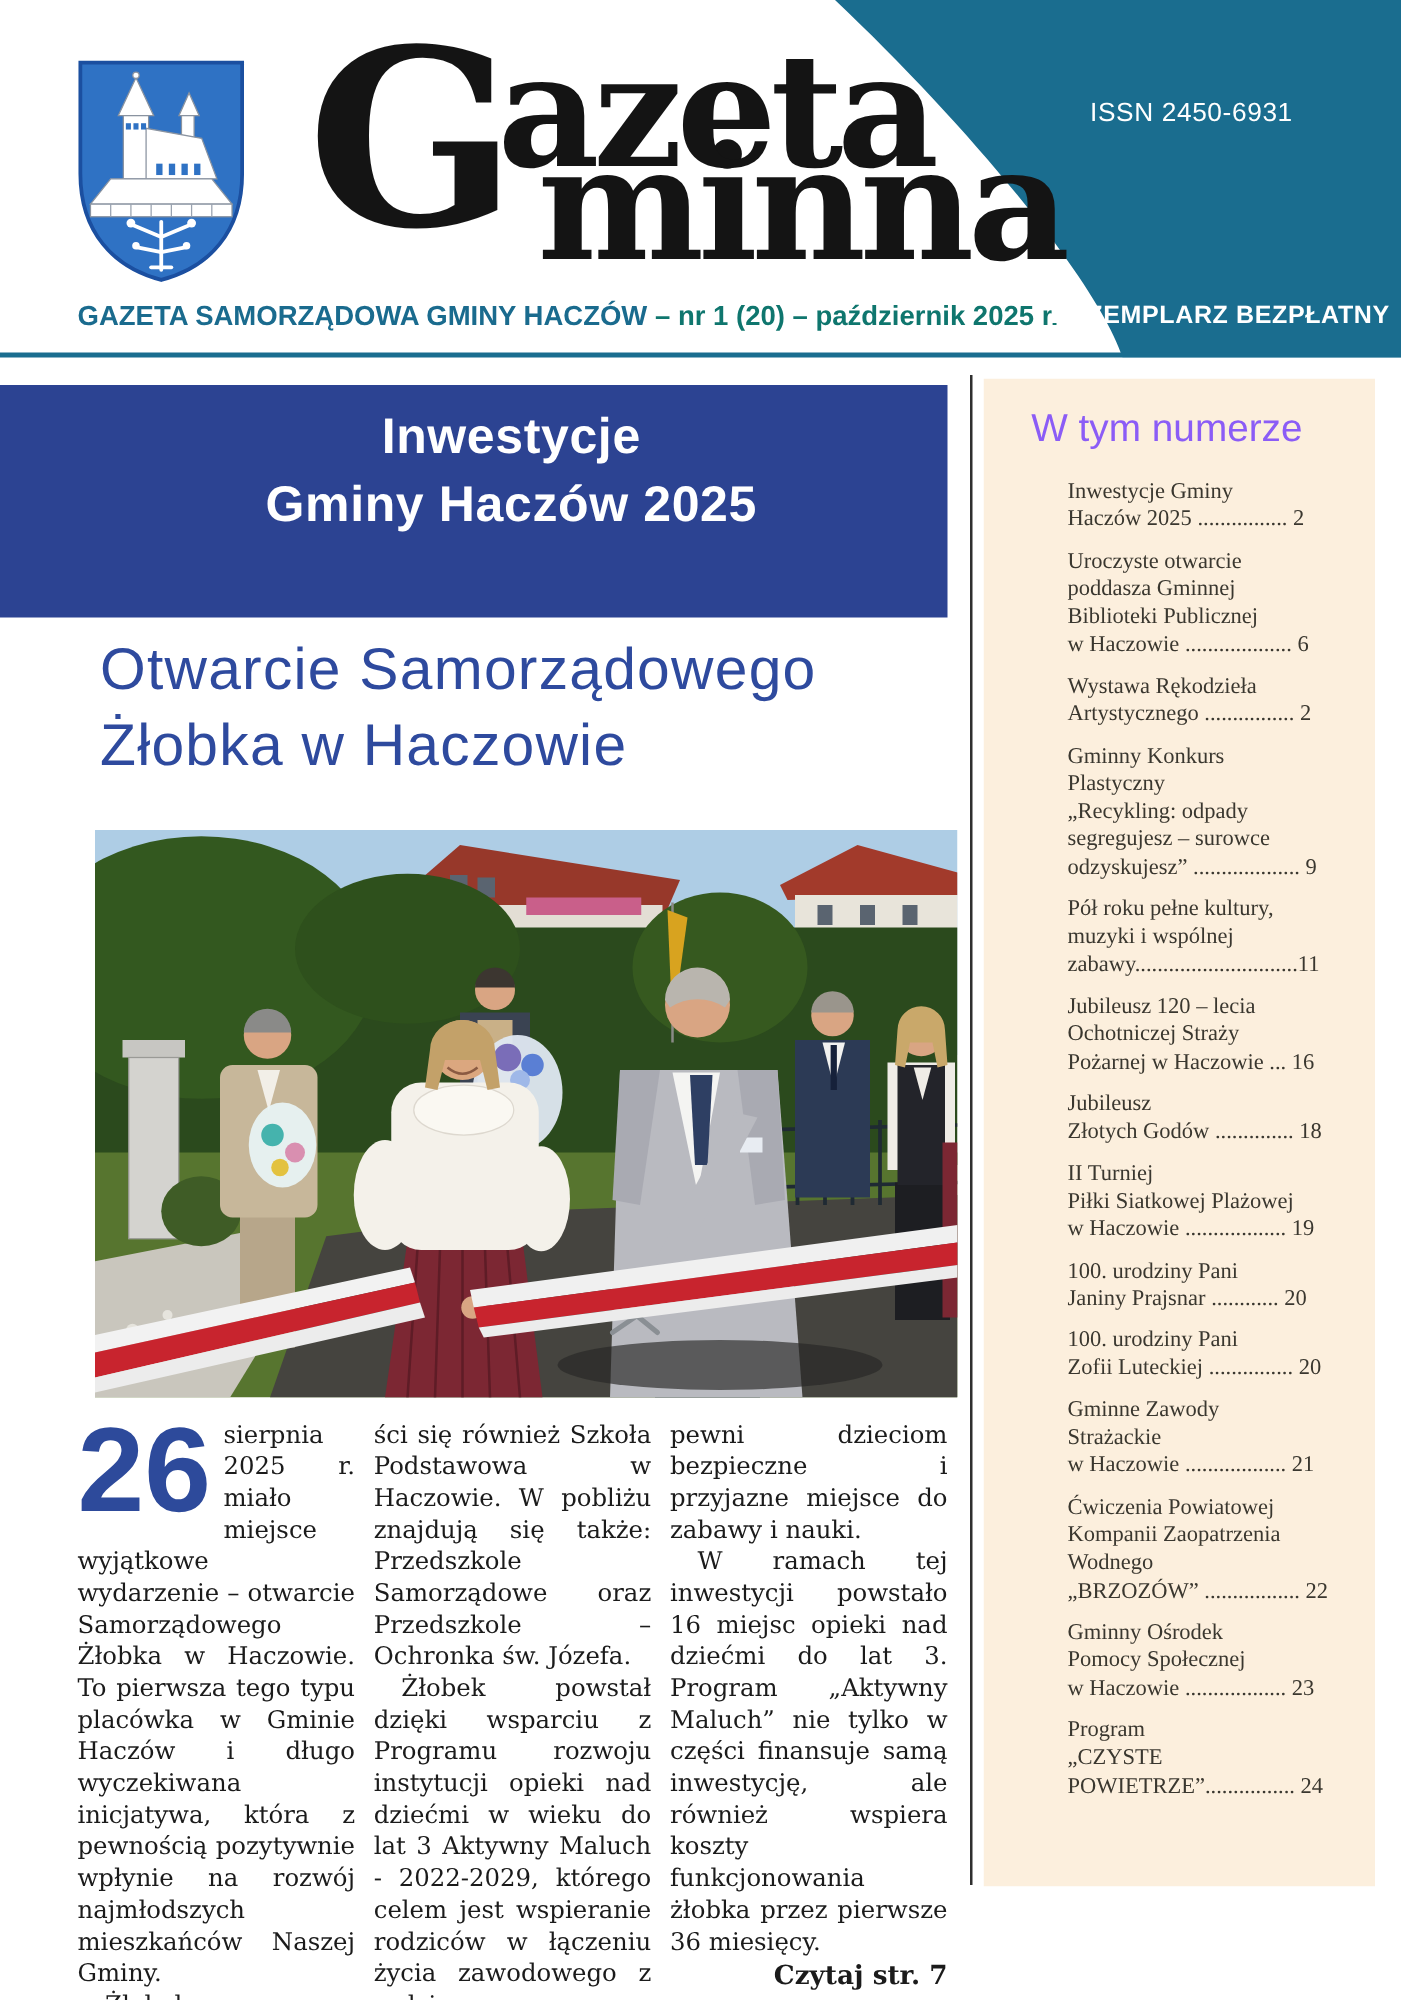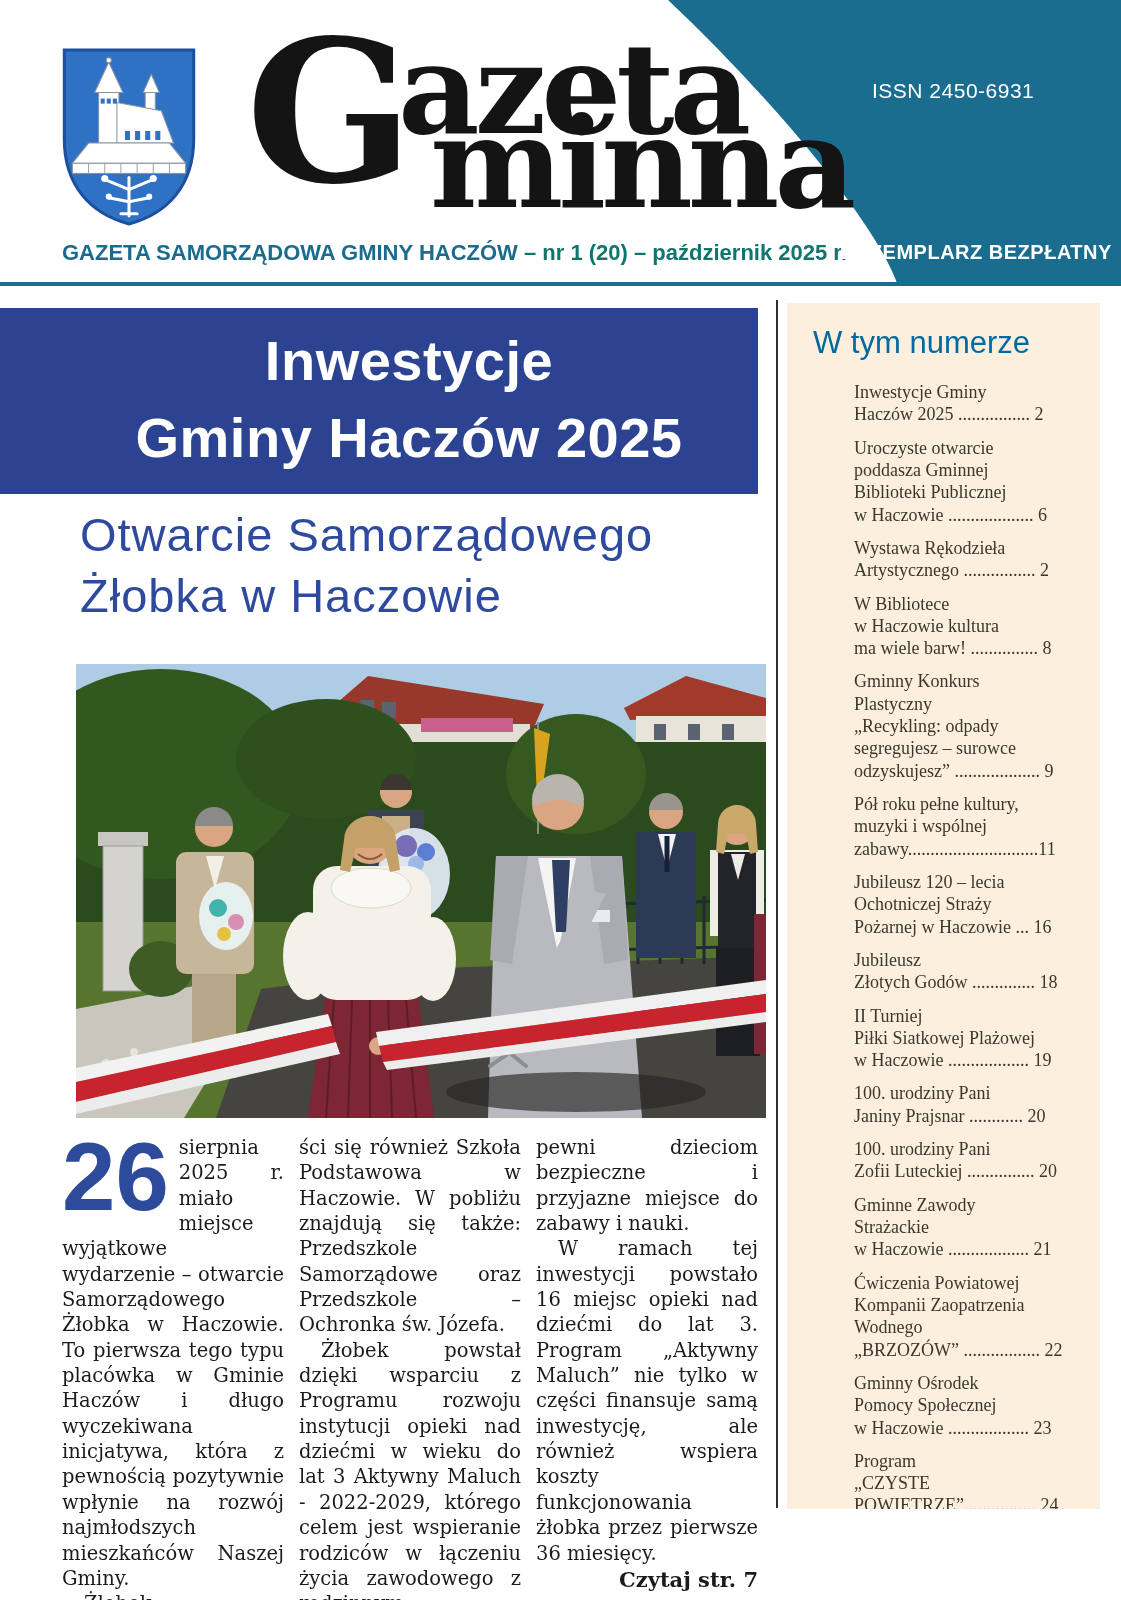--- a/index.html
+++ b/index.html
@@ -33,21 +33,21 @@
   .subtitle .name  { color:#1a6b8e; }
   .subtitle .issue { color:#0f766e; }
 
   .free-copy { left:840px; top:241px; color:#ffffff; font-size:20px; font-weight:bold; letter-spacing:.5px; }
 
   
   .banner {
     left:0; top:308px; width:758px; height:186px; background:#2c4392;
     color:#ffffff; text-align:center; box-sizing:border-box; padding:14px 10px 0 70px;
   }
-  .banner-line { font-size:56px; font-weight:bold; line-height:1.38; letter-spacing:.5px; }
+  .banner-line { font-size:40px; font-weight:bold; line-height:1.38; letter-spacing:.5px; }
 
   .headline {
     left:80px; top:504px; width:680px; color:#2e4a9e;
     font-size:47px; line-height:1.3; white-space:pre-line; letter-spacing:1px;
   }
 
   .photo { left:76px; top:664px; width:690px; height:454px; display:block; }
 
   .cols {
     left:62px; top:1135px; width:696px; display:flex; gap:15px;
@@ -62,21 +62,21 @@
     font-size:96px; line-height:.8; height:76px; color:#2d4a9b; margin:4px 10px 0 0;
   }
   .read-more { text-align:right; font-weight:bold; font-size:21px; margin-top:12px; }
 
   
   .divider { left:776px; top:300px; width:2px; height:1208px; background:#2f2f2f; }
   .toc {
     left:787px; top:303px; width:313px; height:1206px; background:#fcefdd;
     box-sizing:border-box; padding:22px 16px 14px 26px; overflow:hidden;
   }
-  .toc-title { font-size:31px; color:#0369a1; margin:0 0 20px 0; font-weight:normal; }
+  .toc-title { font-size:31px; color:#8b5cf6; margin:0 0 20px 12px; font-weight:normal; }
   .toc-item {
     font-family:Liberation Serif, serif; font-size:18px; line-height:1.24;
     color:#3a372f; white-space:pre-line; margin-bottom:11px;margin-left:41px;
   }
 </style>
 </head>
 <body>
 
 <div class="page">
 
@@ -315,23 +315,20 @@
     <div>
 
     <div class="toc-item">Inwestycje Gminy
 Haczów 2025 ................ 2</div>
         <div class="toc-item">Uroczyste otwarcie
 poddasza Gminnej
 Biblioteki Publicznej
 w Haczowie ................... 6</div>
         <div class="toc-item">Wystawa Rękodzieła
 Artystycznego ................ 2</div>
-        <div class="toc-item">W Bibliotece
-w Haczowie kultura
-ma wiele barw! ............... 8</div>
         <div class="toc-item">Gminny Konkurs
 Plastyczny
 „Recykling: odpady
 segregujesz – surowce
 odzyskujesz” ................... 9</div>
         <div class="toc-item">Pół roku pełne kultury,
 muzyki i wspólnej
 zabawy.............................11</div>
         <div class="toc-item">Jubileusz 120 – lecia
 Ochotniczej Straży

